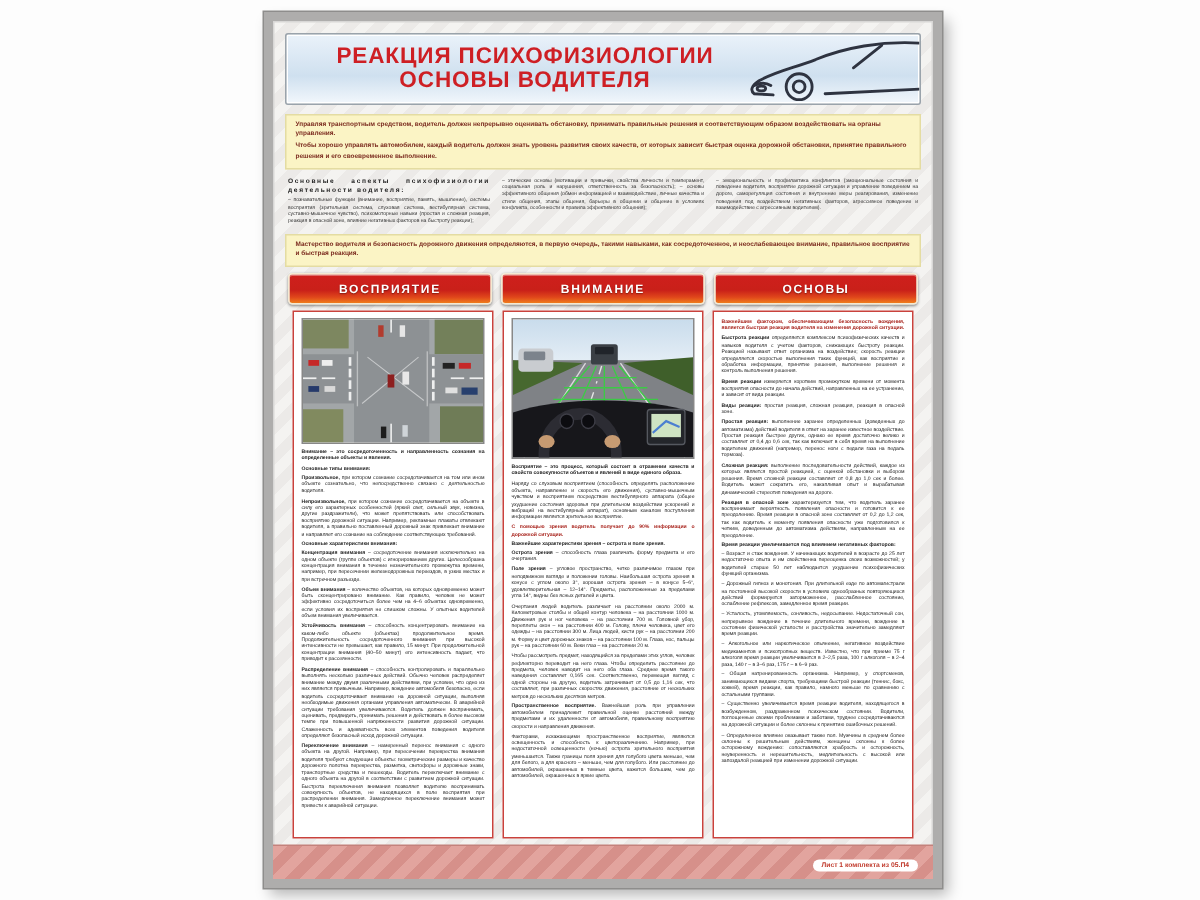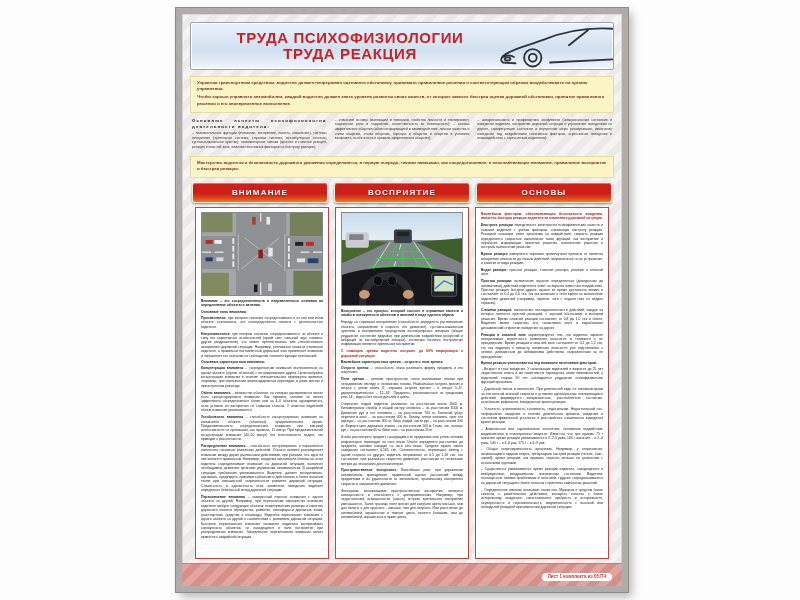--- a/index.html
+++ b/index.html
@@ -81,22 +81,22 @@
   }
 </style>
 </head>
 <body>
 
 <div class="poster">
   <div class="inner">
 
     <div class="hdr">
       <div class="hdr-title">
-        <div>ТРУДА ПСИХОФИЗИОЛОГИИ</div>
-        <div>ТРУДА РЕАКЦИЯ</div>
+        <div>РЕАКЦИЯ ПСИХОФИЗИОЛОГИИ</div>
+        <div>ОСНОВЫ ВОДИТЕЛЯ</div>
       </div>
       <svg class="hdr-car" viewBox="0 0 150 52" preserveAspectRatio="xMaxYMid meet">
         <g fill="none" stroke="#2e3340" stroke-width="2.4" stroke-linecap="round">
           <path d="M150,4 C118,2 86,8 62,18 C44,25 28,28 14,36 C8,40 6,44 10,47 L26,48"></path>
           <path d="M70,47 L150,43"></path>
           <path d="M118,6 L94,25"></path>
           <path d="M10,40 C15,37.5 20,37.5 24,40"></path>
           <circle cx="48" cy="41" r="11"></circle>
           <circle cx="48" cy="41" r="5"></circle>
           <ellipse cx="16" cy="42.5" rx="3.6" ry="2"></ellipse>
@@ -120,22 +120,22 @@
       <div class="col">
         <span>– эмоциональность и профилактика конфликтов (эмоциональные состояния и поведение водителя, восприятие дорожной ситуации и управление поведением на дороге, саморегуляция состояния и внутренние меры реагирования, изменение поведения под воздействием негативных факторов, агрессивное поведение и взаимодействие с агрессивным водителем).</span>
       </div>
     </div>
 
     <div class="note">
       <p>Мастерство водителя и безопасность дорожного движения определяются, в первую очередь, такими навыками, как сосредоточенное, и неослабевающее внимание, правильное восприятие и быстрая реакция.</p>
     </div>
 
     <div class="btnrow">
+      <div class="redbtn">ВОСПРИЯТИЕ</div>
       <div class="redbtn">ВНИМАНИЕ</div>
-      <div class="redbtn">ВОСПРИЯТИЕ</div>
       <div class="redbtn">ОСНОВЫ</div>
     </div>
 
     <div class="panels">
 
       <div class="panel">
         <svg class="photo" viewBox="0 0 134 85" preserveAspectRatio="none" style="height:84px">
           <rect width="134" height="85" fill="#a2a6a8"></rect>
           <rect x="0" y="0" width="34" height="20" fill="#7d8760"></rect>
           <rect x="98" y="0" width="36" height="24" fill="#73805a"></rect>

